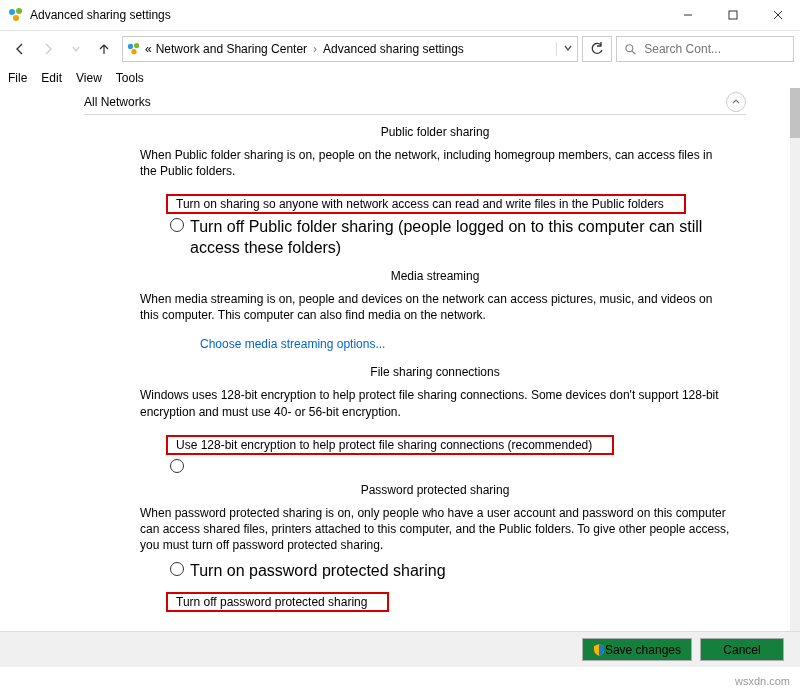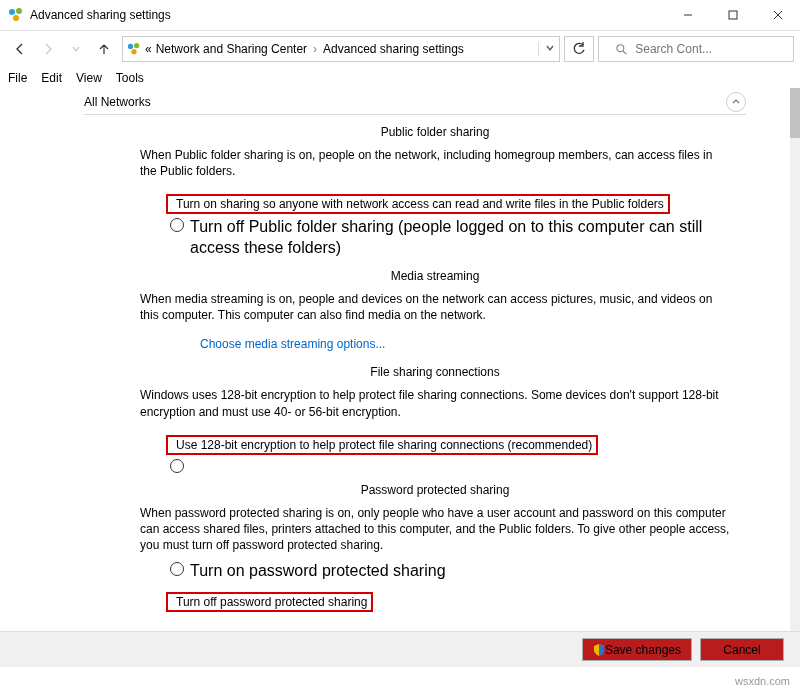--- a/index.html
+++ b/index.html
@@ -69,21 +69,21 @@
   .refreshbtn {
     width: 28px; height: 24px;
     border:1px solid #ccc;
     display:flex; align-items:center; justify-content:center;
     margin-right:4px;
   }
   .searchbox {
     width: 160px; height: 24px;
     border: 1px solid #ccc;
     display: flex; align-items: center;
-    padding: 0 17px;
+    padding: 0 8px;
     color:#666;
     gap:6px;
   }
   .searchbox input {
     border: none; outline: none;
     font-family: inherit; font-size: 12px;
     width: 100%;
     color:#666;
   }
   
@@ -161,21 +161,21 @@
     width:12px; height:12px;
     border:1px solid #333;
     border-radius:50%;
     margin:1px 6px 0 0;
     flex:none;
     position:relative;
   }
   .radio-row .rlabel { max-width: 540px; }
   .highlight-red {
     border:2px solid #d40000;
-    padding: 1px 4px 1px 2px;
+    padding: 1px 20px 1px 2px;
     margin-left:96px;
     display:inline-flex;
     align-items:flex-start;
   }
   .highlight-red .radio { margin:1px 6px 0 0; }
   .link {
     color:#0066cc;
     margin: 6px 0 4px 130px;
     display:inline-block;
     font-size:12px;
@@ -191,21 +191,21 @@
     align-items:center;
     justify-content:flex-end;
     padding-right:16px;
     box-sizing:border-box;
     gap:8px;
   }
   .btn {
     height:23px;
     min-width:84px;
     border:1px solid #adadad;
-    background:#b91c1c;
+    background:#15803d;
     font-family:inherit;
     font-size:12px;
     display:flex; align-items:center; justify-content:center;
     gap:0;
     padding:0 10px;
   }
   .shield {
     width:12px;height:12px;
   }
   

